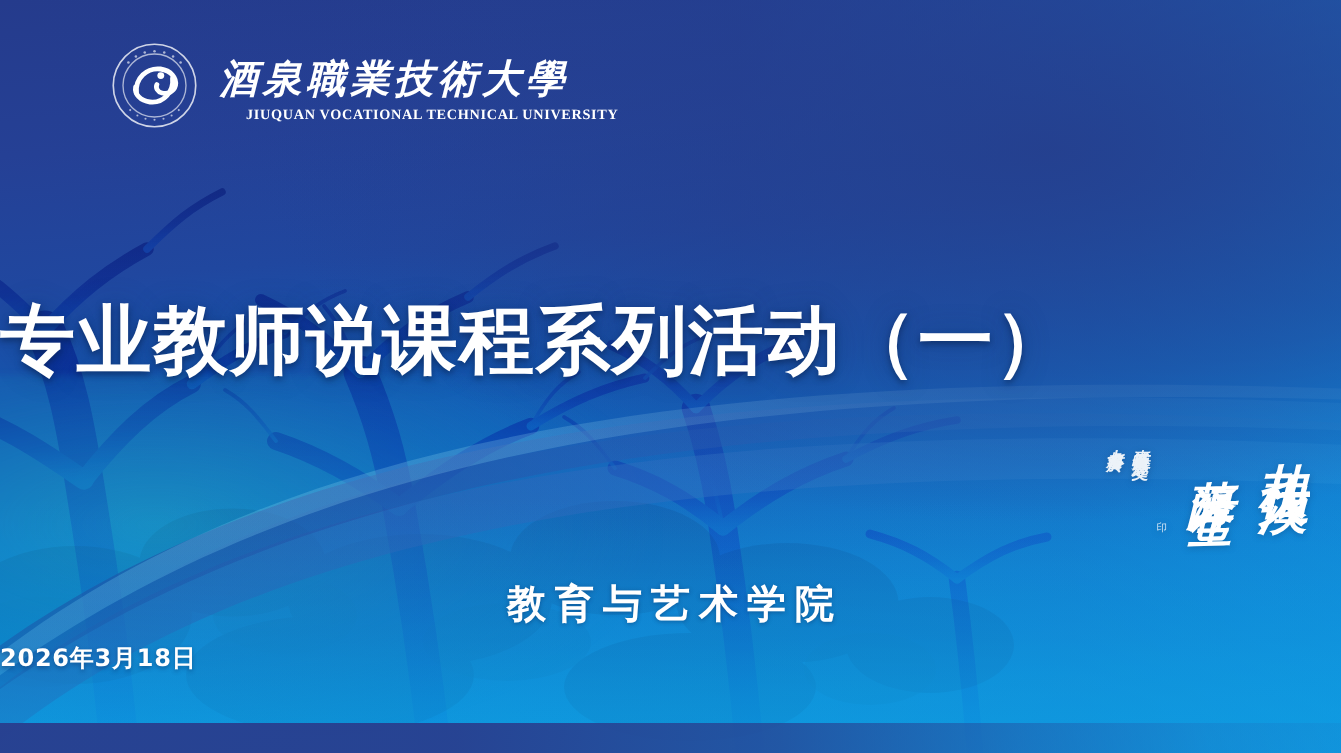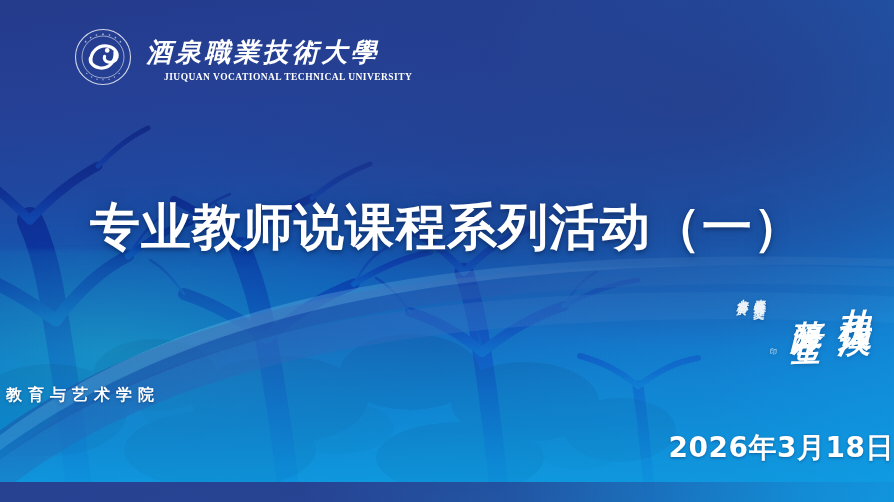--- a/index.html
+++ b/index.html
@@ -159,57 +159,58 @@
     margin-top: 3px;
     margin-left: 18px;
   }
 
   
   .main-title {
     position: absolute;
     left: 0;
     right: 0;
     top: 198px;
-    text-align: center;
+    text-align: left;
     color: #ffffff;
     font-size: 50px;
     line-height: 1.16;
     font-weight: bold;
     letter-spacing: 1px;
     text-shadow:
       0 2px 4px rgba(8,30,70,0.55),
       0 0 18px rgba(10,40,90,0.35);
     z-index: 6;
     white-space: nowrap;
     font-family: "DejaVu Sans", "Liberation Sans", sans-serif;
   }
 
   
   .dept {
     position: absolute;
     left: 0;
     right: 0;
     top: 385px;
-    color: #ffffff;
-    font-size: 16px;
+    text-align: center;
+    color: #ffffff;
+    font-size: 26px;
     font-weight: bold;
     letter-spacing: 6px;
     text-indent: 6px;
     text-shadow: 0 1px 3px rgba(8,40,90,0.45);
     z-index: 6;
     font-family: "DejaVu Sans", "Liberation Sans", sans-serif;
   }
   .date {
     position: absolute;
     left: 0;
     right: 0;
     top: 429px;
-    text-align: right;
-    color: #ffffff;
-    font-size: 28px;
+    text-align: left;
+    color: #ffffff;
+    font-size: 16px;
     font-weight: bold;
     letter-spacing: 0.5px;
     text-shadow: 0 1px 3px rgba(8,40,90,0.45);
     z-index: 6;
     font-family: "DejaVu Sans", "Liberation Sans", sans-serif;
   }
 
   
   .calligraphy {
     position: absolute;

